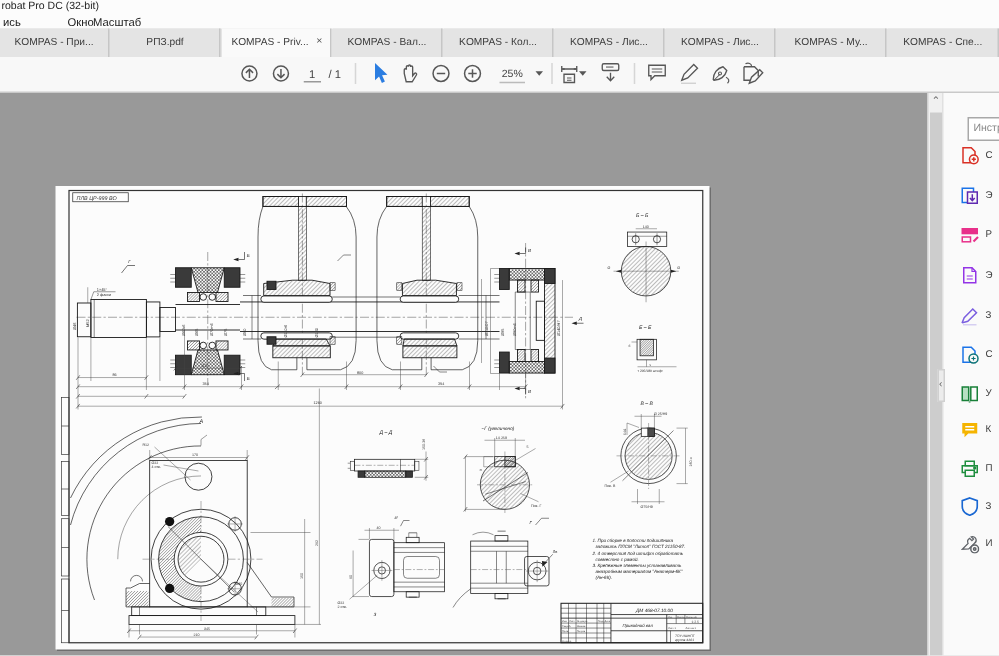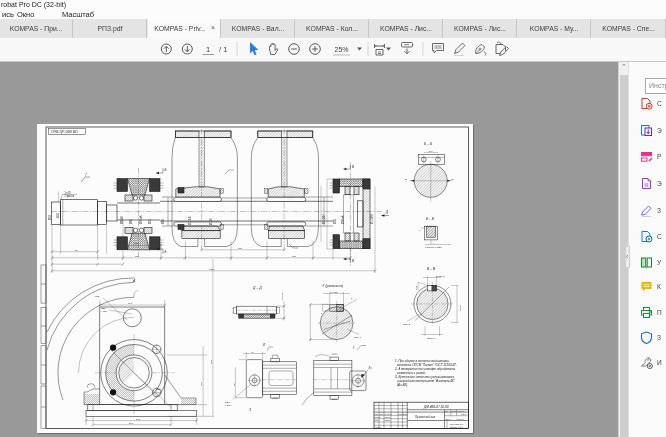--- a/index.html
+++ b/index.html
@@ -26,21 +26,21 @@
   .rrow i { position:absolute; left:17px; top:3px; font-style:normal; font-size:6.5px; color:#3c3c3c; white-space:nowrap; }
 </style>
 </head>
 <body>
 <div id="app">
   <div id="titlebar">
       <span>robat Pro DC (32-bit)</span>
     </div>
   <div id="menubar">
     <span style="left:2px">ись</span>
-      <span style="left:17px">Окно</span>
+      <span style="left:45px">Окно</span>
       <span style="left:62px">Масштаб</span>
   </div>
   <div id="tabbar">
     <div class="tab" style="left:0;width:73px">
         <div>KOMPAS - При...</div>
       </div>
     <div class="tab" style="left:74px;width:73px">
         <div>РПЗ.pdf</div>
       </div>
     <div class="tab active" style="left:148px;width:73px">

